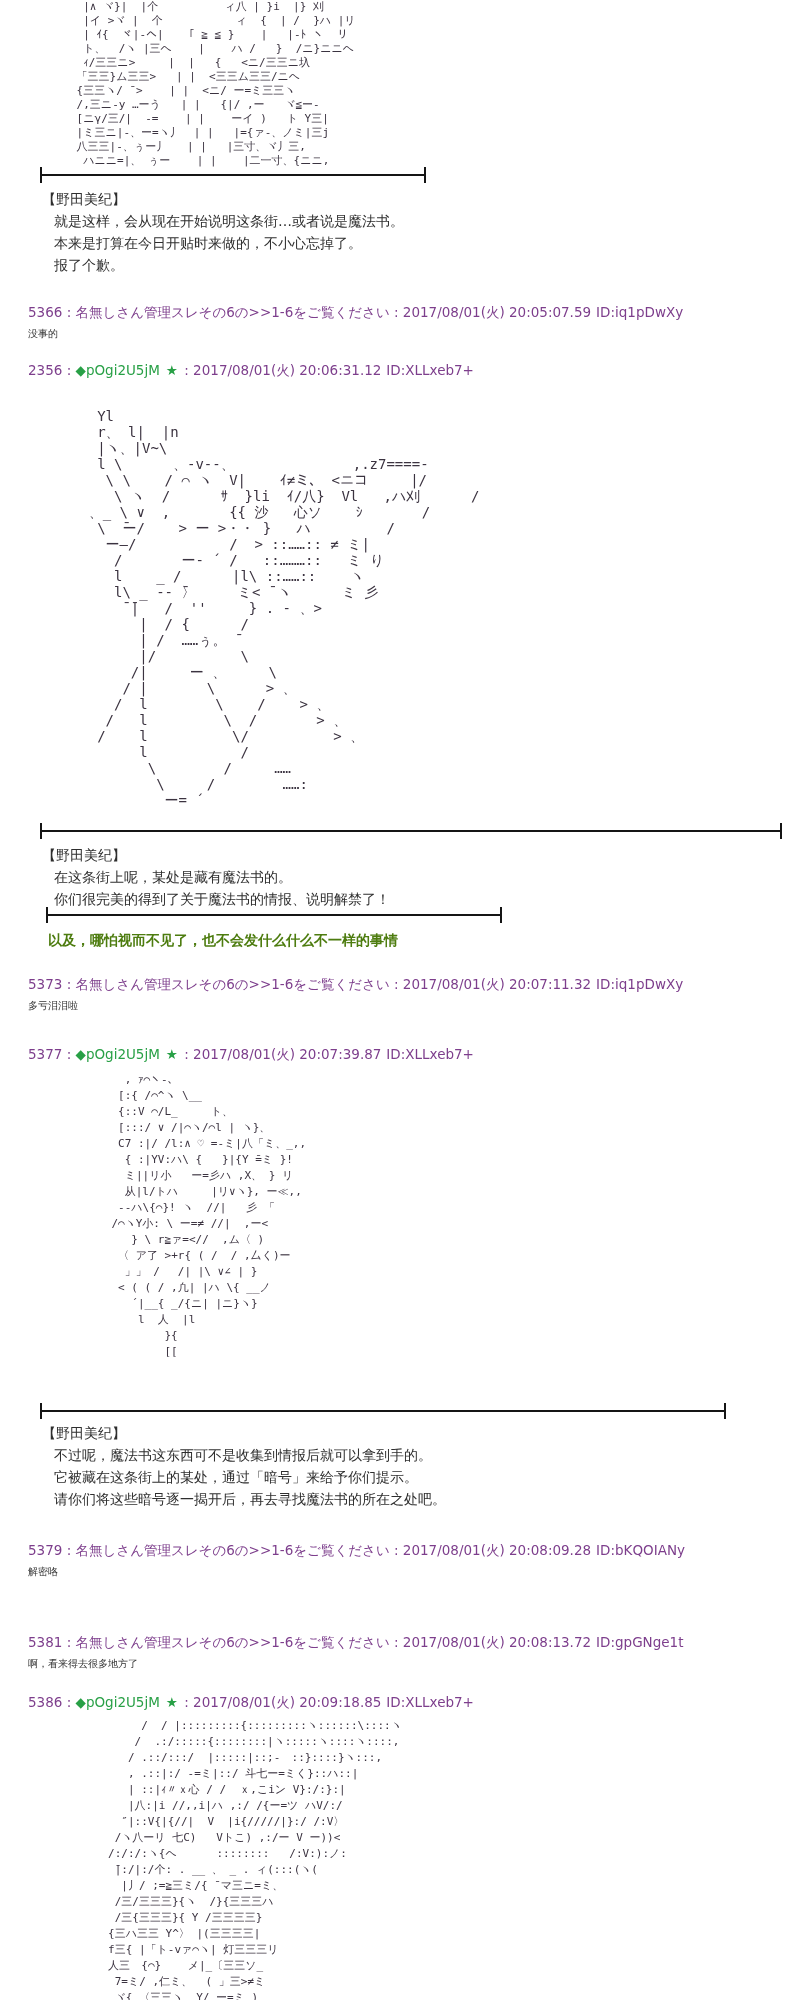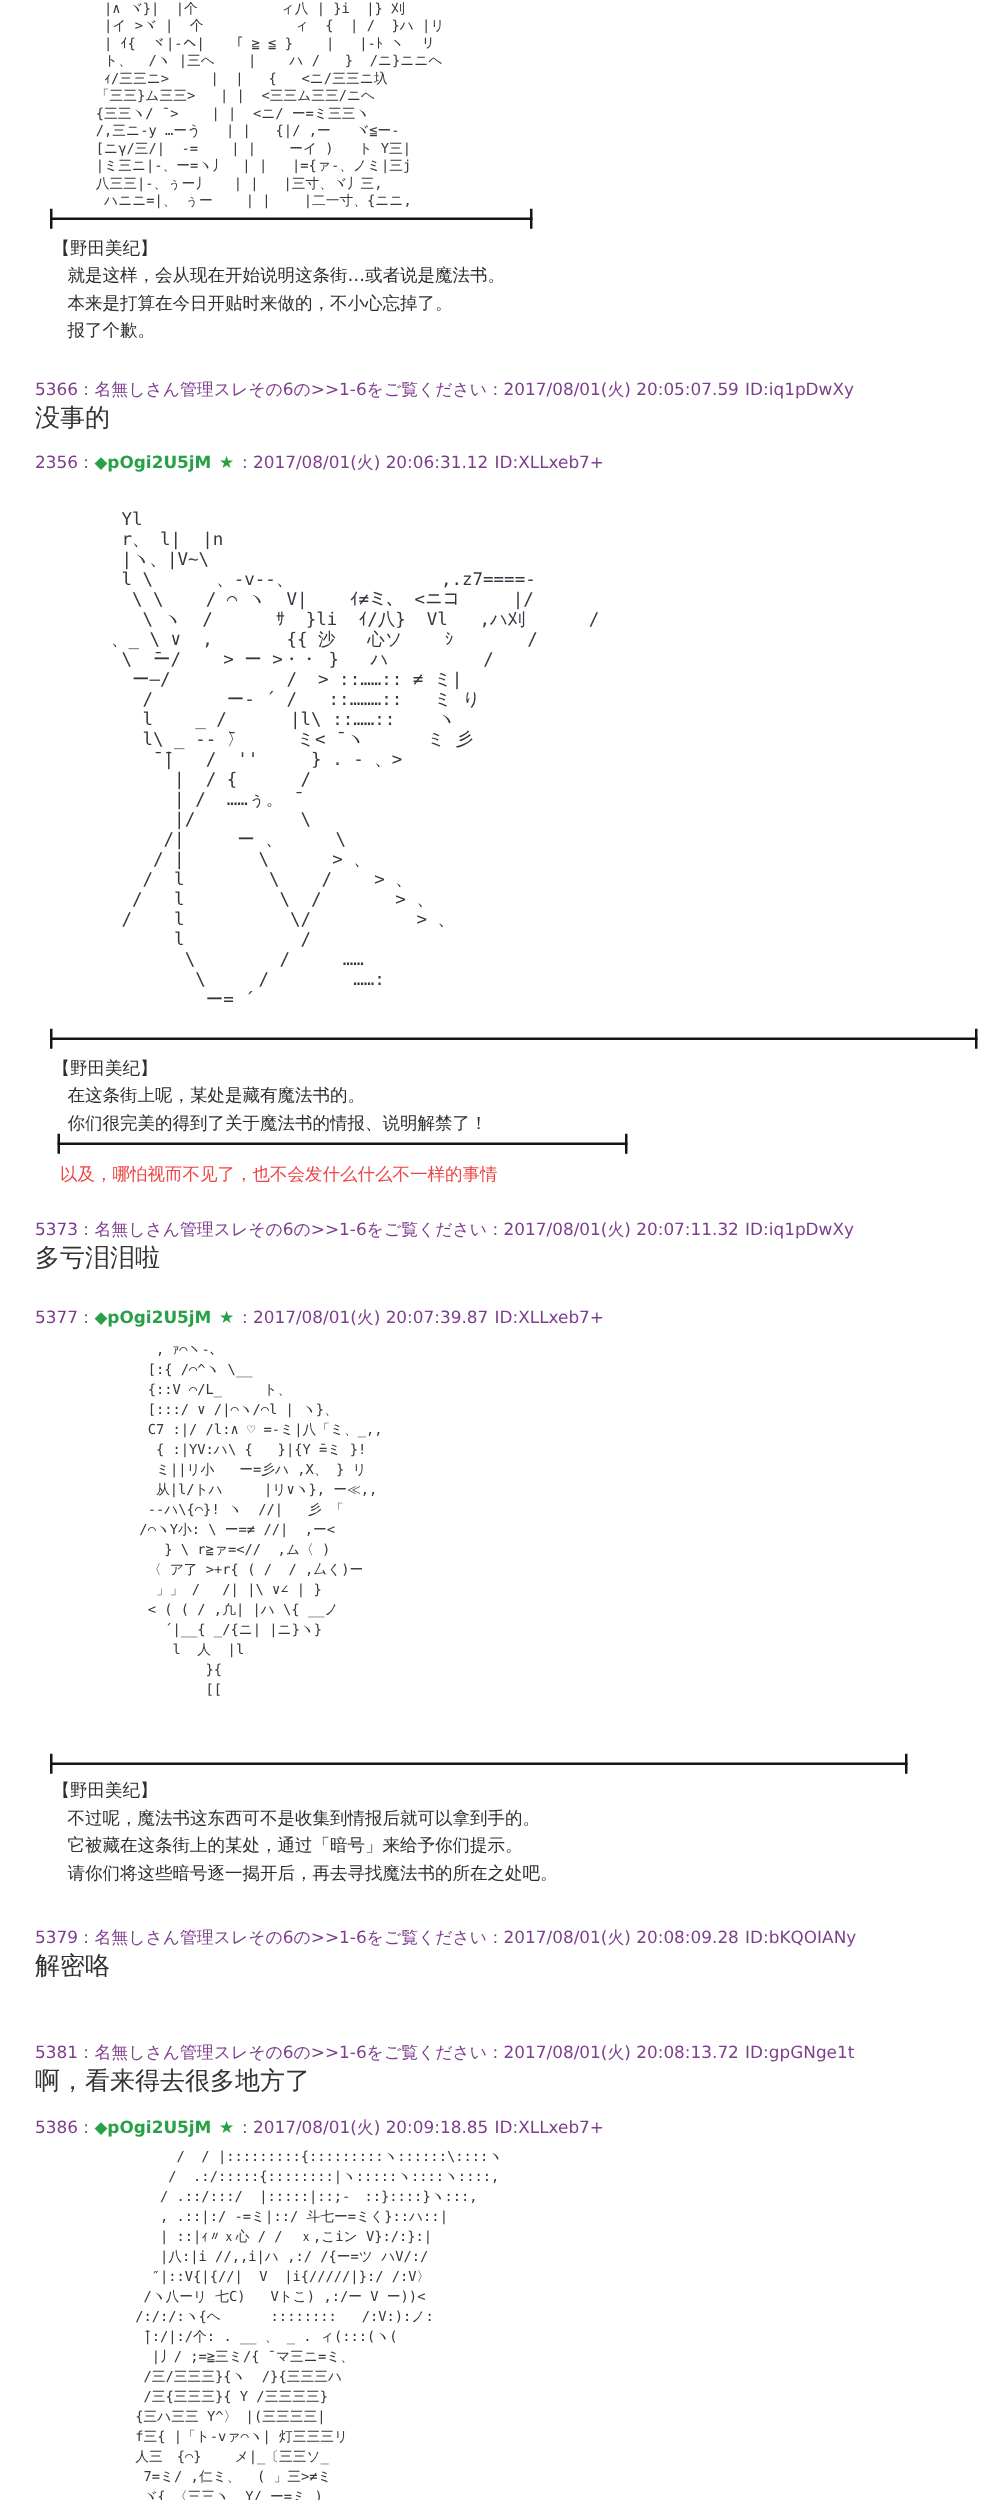--- a/index.html
+++ b/index.html
@@ -27,29 +27,29 @@
   .rule::before { left:0; } .rule::after { right:0; }
   .rule-1 { width:386px; margin:6px 0 0 40px; }
   .rule-2 { width:742px; margin:22px 0 0 40px; }
   .rule-3 { width:456px; margin:4px 0 0 46px; }
   .rule-4 { width:686px; margin:50px 0 0 40px; }
 
   
   .dialogue { margin-left:42px; font-size:14px; line-height:22px; color:#2e2e2e; }
   .d1 { margin-top:12px; } .d2 { margin-top:12px; } .d3 { margin-top:10px; }
   .dialogue .dline { padding-left:12px; }
-  .extra-line { margin:14px 0 0 48px; font-size:14px; line-height:20px; color:#ef4444; }
+  .extra-line { margin:14px 0 0 48px; font-size:14px; line-height:20px; color:#4d7c0f;font-weight:bold; }
 
   
   .post { margin-left:28px; font-size:13.5px; line-height:20px; }
   .post-header { color:#7d3e8c; }
-  .post-header .pname.trip { color:#28a046; font-weight:bold; }
+  .post-header .pname.trip { color:#28a046; font-weight:normal; }
   .post-header .pstar { color:#28a046; font-weight:bold; margin:0 2px 0 6px; }
   .post-header .pid { margin-left:5px; }
-  .post-body { color:#333333; margin-top:2px; font-size:20px; }
+  .post-body { color:#333333; margin-top:2px; font-size:10px; }
   .p5366 { margin-top:26px; }
   .p5372 { margin-top:16px; }
   .p5373 { margin-top:24px; }
   .p5377 { margin-top:28px; }
   .p5379 { margin-top:30px; }
   .p5381 { margin-top:50px; }
   .p5386 { margin-top:18px; }
 </style>
 </head>
 <body>

